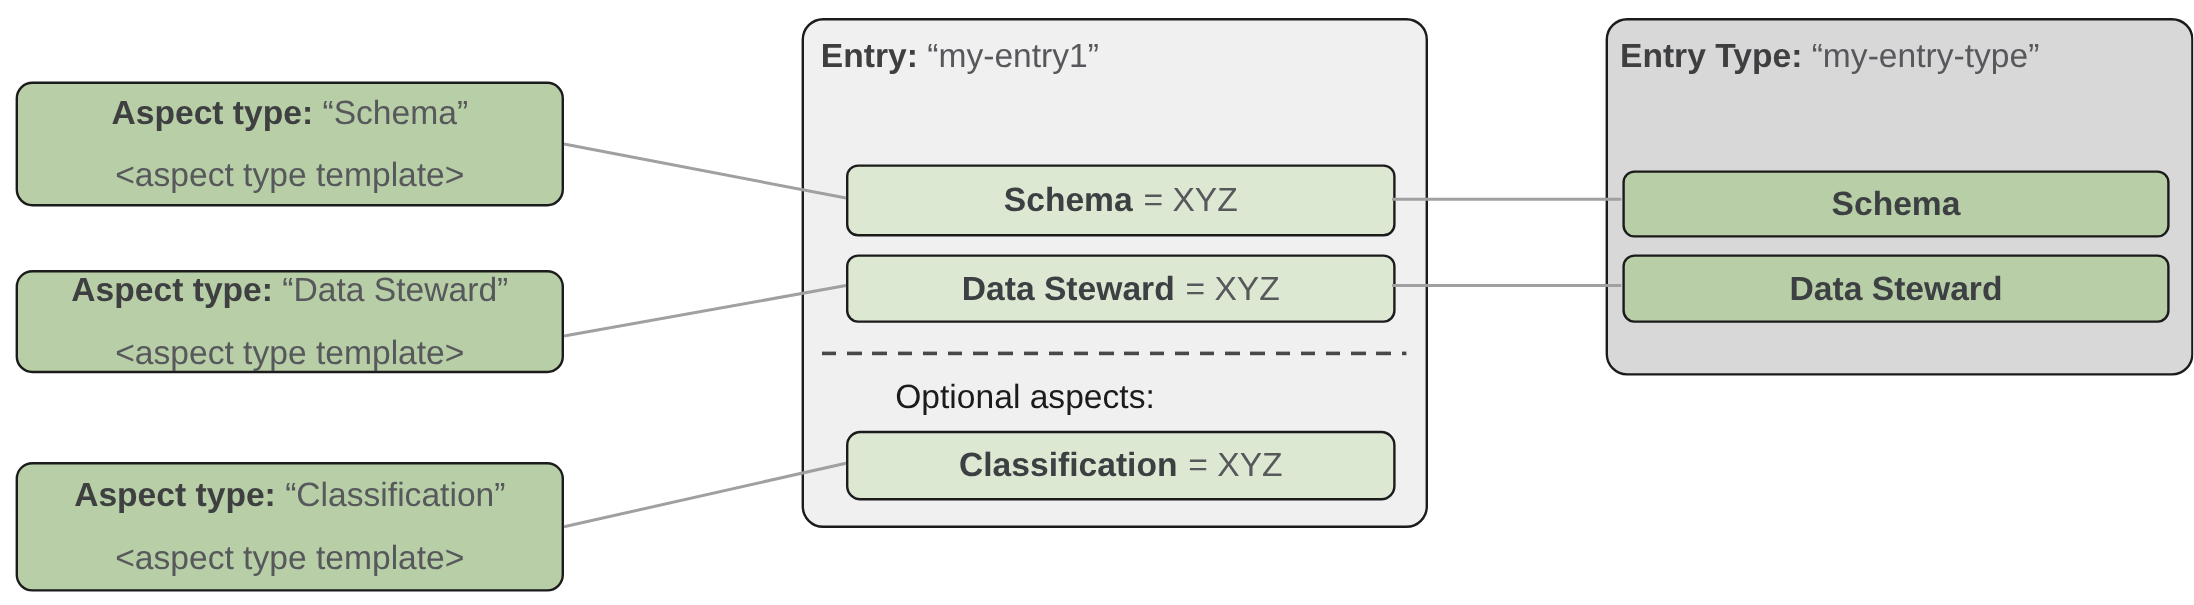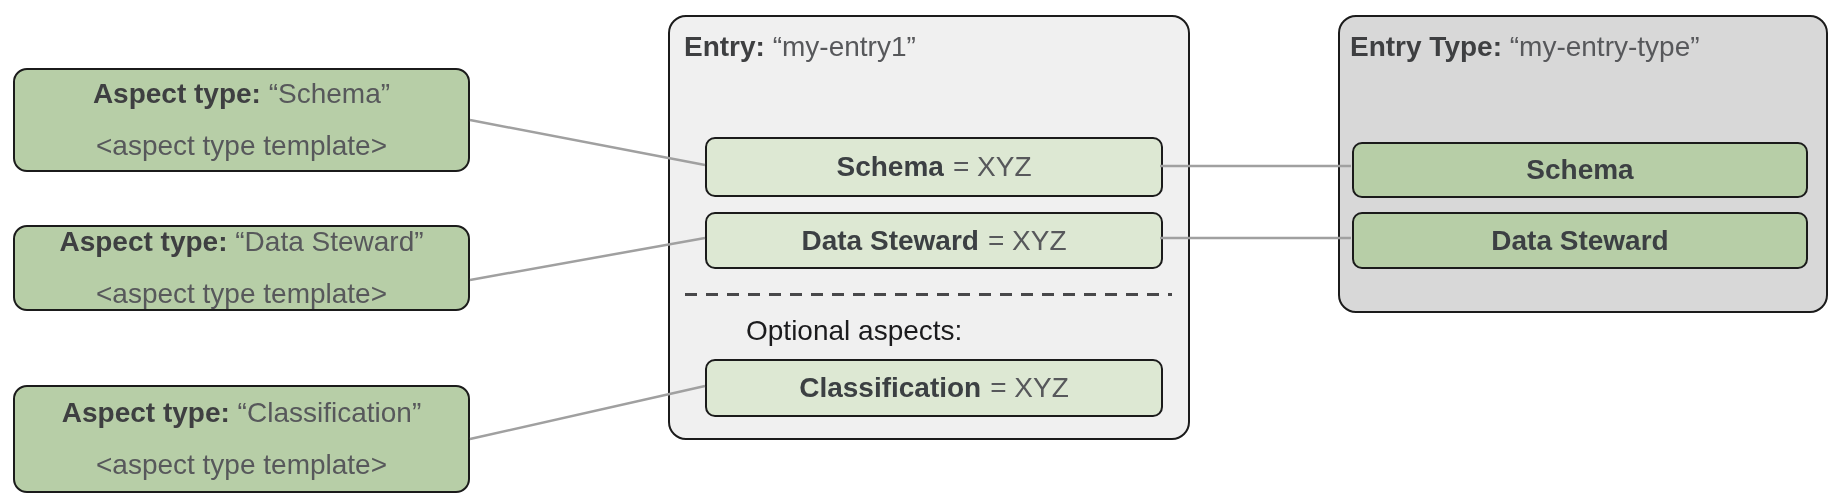--- a/index.html
+++ b/index.html
@@ -75,21 +75,21 @@
     border:2.5px solid var(--border-dark,#1b1b1b);
     border-radius:10px;
     display:flex;align-items:center;justify-content:center;
     white-space:nowrap;
   }
   .chip .chip-name{font-weight:bold;color:#3c4043;text-align:center;}
   .chip .chip-value{color:var(--text-muted,#57585b);margin-left:9px;}
   .entry-panel .chip{left:35px;width:458px;background:var(--green-light,#dde8d3);}
   .chip-req-0{top:120px;height:60px;}
   .chip-req-1{top:195px;height:57px;}
-  .chip-opt-0{top:342px;height:58px;}
+  .chip-opt-0{top:342px;height:58px;border-radius:12px;}
   .entry-type-panel .chip{left:12px;width:456px;background:var(--green-dark,#b7cea7);}
   .chip-type-0{top:125px;height:56px;}
   .chip-type-1{top:195px;height:57px;}
 
   
   .dashed-divider{
     position:absolute;left:15px;top:276px;width:487px;height:3px;
     background:repeating-linear-gradient(90deg,
       var(--divider-dark,#48484a) 0 12px, transparent 12px 21px);
   }

